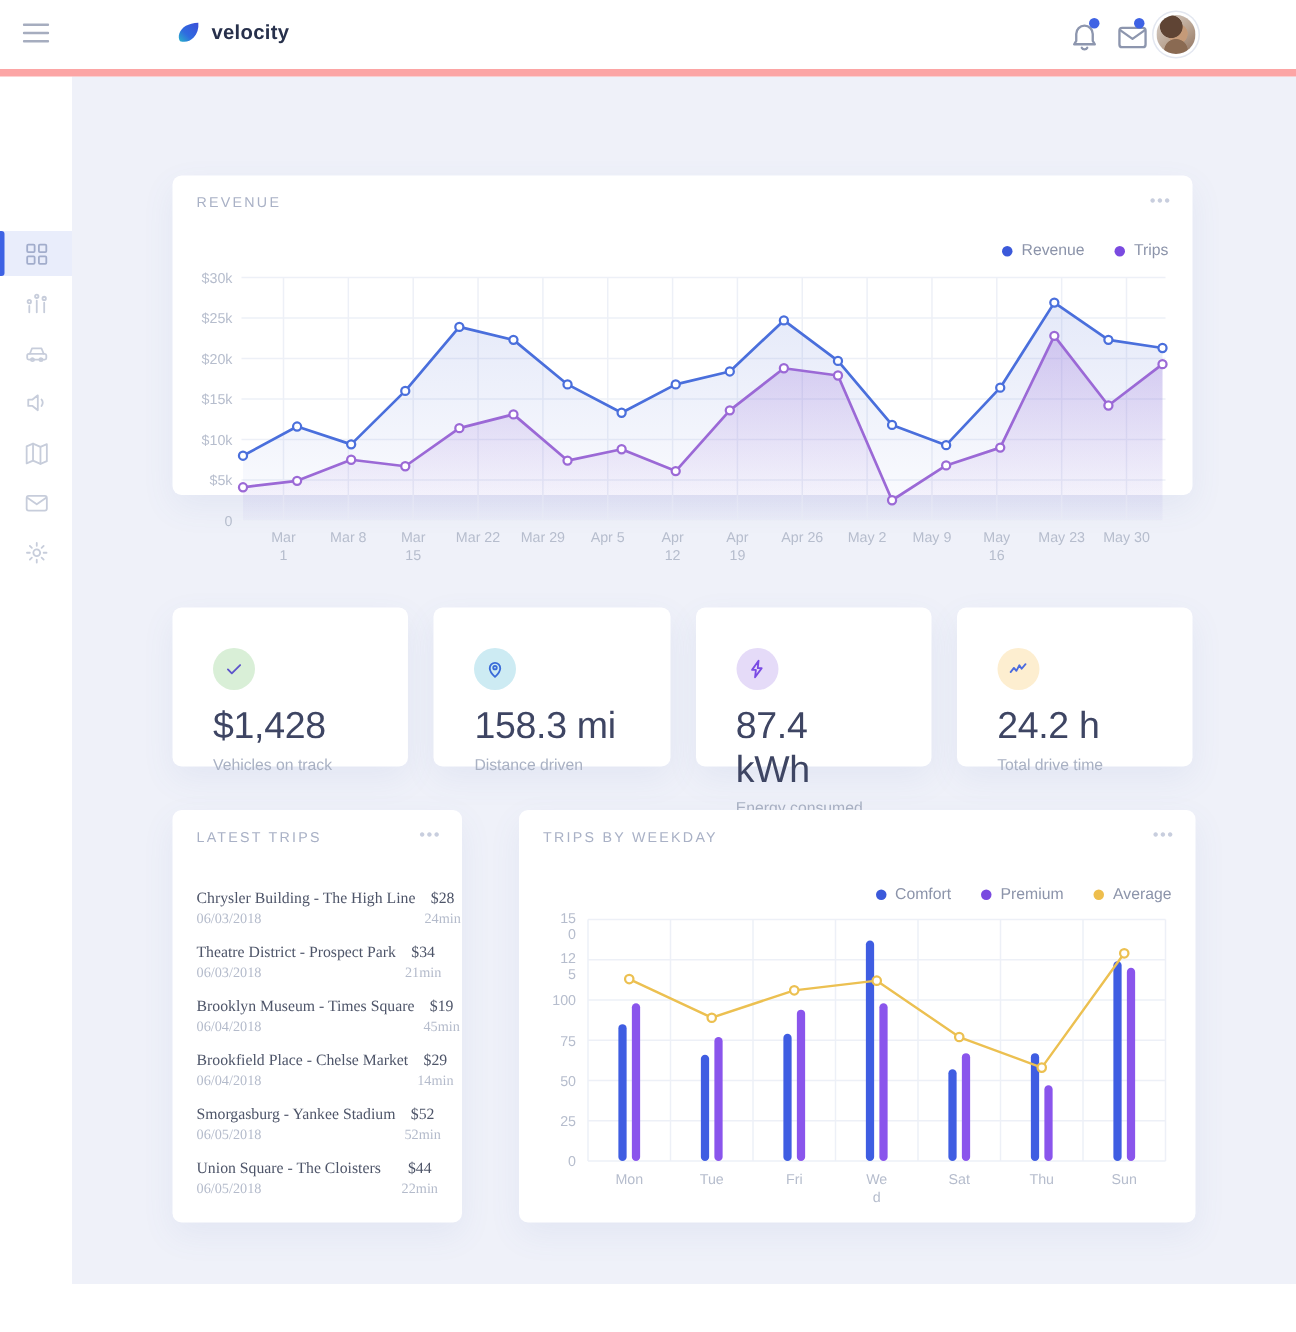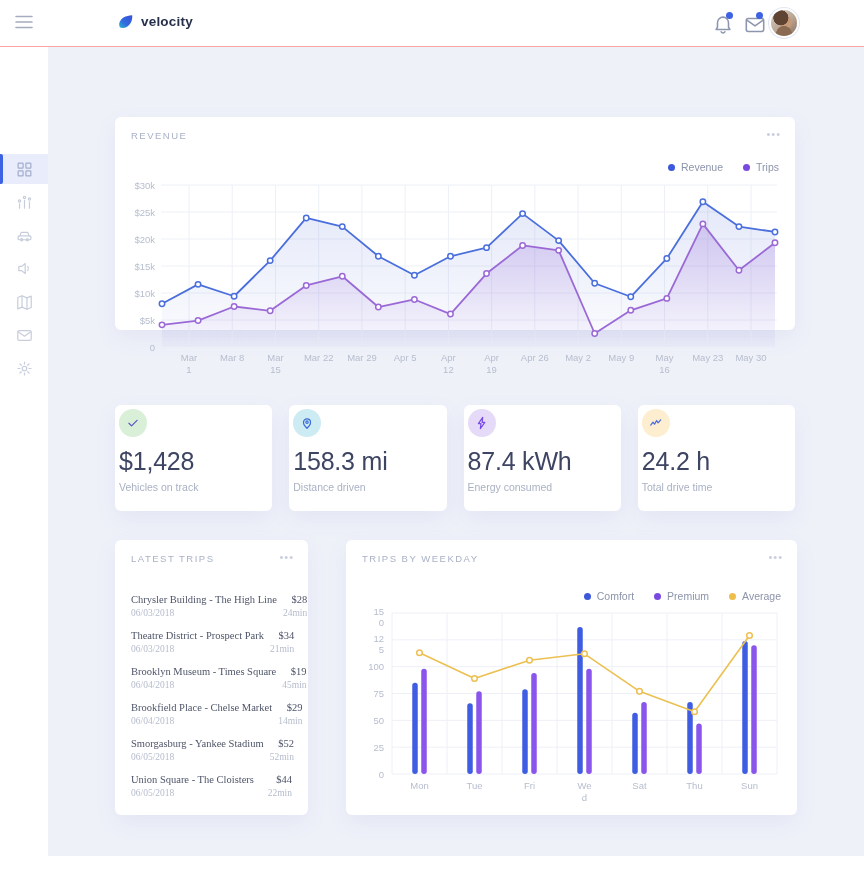--- a/index.html
+++ b/index.html
@@ -1,19 +1,19 @@
 <!DOCTYPE html>
 <html><head>
 <meta charset="utf-8">
 <style>
   html,body{margin:0;padding:0;background:#ffffff;font-family:"Liberation Sans",sans-serif;}
   .canvas{position:relative;width:864px;height:888px;overflow:hidden;background:#ffffff;}
   .content-bg{position:absolute;left:48px;top:46px;width:816px;height:810px;background:#eff1f9;}
   
-  .topbar{position:absolute;left:0;top:0;width:864px;height:46px;background:#ffffff;border-bottom:1px solid #fca5a5;z-index:5;}
+  .topbar{position:absolute;left:0;top:0;width:864px;height:46px;background:#ffffff;border-bottom:5px solid #fca5a5;z-index:5;}
   .menu-btn{position:absolute;left:15px;top:15px;width:18px;height:14px;cursor:pointer;color:#a6adbf;}
   .brand{position:absolute;left:117px;top:13px;display:flex;align-items:center;gap:7px;}
   .brand-name{font-size:13.5px;font-weight:bold;color:#27304b;letter-spacing:.2px;}
   .tb-icon{position:absolute;top:13px;width:22px;height:22px;color:#8d96ae;cursor:pointer;}
   .tb-dot{position:absolute;width:7px;height:7px;border-radius:50%;background:#3e62e4;top:12px;}
   .avatar{position:absolute;left:771px;top:10px;width:26px;height:26px;border-radius:50%;cursor:pointer;
     background:
       radial-gradient(circle at 50% 92%, #8a6a52 0 28%, transparent 30%),
       radial-gradient(circle at 38% 30%, #5f4434 0 30%, transparent 32%),
       radial-gradient(circle at 55% 48%, #c59a78 0 32%, transparent 34%),
@@ -33,32 +33,32 @@
   .card-title{font-size:9.5px;letter-spacing:1.5px;color:#a9b1c6;font-weight:500;}
   .more-btn{font-size:11px;letter-spacing:1px;color:#c8cede;cursor:pointer;line-height:8px;}
   .legend{position:absolute;right:16px;display:flex;gap:20px;align-items:center;}
   .legend-item{display:flex;align-items:center;gap:6px;cursor:pointer;}
   .legend-dot{width:7px;height:7px;border-radius:50%;}
   .legend-label{font-size:10.5px;color:#8c94aa;}
   #revenue-card{left:115px;top:117px;width:680px;height:213px;}
   #rev-svg{position:absolute;left:16px;top:58px;}
   
   .stats-row{position:absolute;left:115px;top:405px;width:680px;height:106px;display:flex;gap:17px;}
-  .stat-card{flex:1;background:#ffffff;border-radius:6px;box-shadow:0 8px 22px rgba(93,112,180,0.08);position:relative;padding:4px;box-sizing:border-box;}
+  .stat-card{flex:1;background:#ffffff;border-radius:6px;box-shadow:0 8px 22px rgba(93,112,180,0.08);position:relative;padding:27px;box-sizing:border-box;}
   .stat-icon{width:28px;height:28px;border-radius:50%;display:flex;align-items:center;justify-content:center;}
   .stat-icon svg{width:14px;height:14px;}
   .stat-value{margin-top:10px;font-size:25px;color:#3e4563;letter-spacing:-0.2px;}
   .stat-label{margin-top:5px;font-size:10.5px;color:#a9b1c3;}
   
   #trips-card{left:115px;top:540px;width:193px;height:275px;}
   .trips-list{position:absolute;left:16px;right:16px;top:54px;font-family:Liberation Serif, serif;}
   .trip-row{display:flex;justify-content:space-between;margin-bottom:12px;cursor:pointer;}
   .trip-route{font-size:10.5px;color:#4e5569;white-space:nowrap;}
   .trip-date{font-size:9.5px;color:#b4bbcb;margin-top:3px;}
-  .trip-right{text-align:right;flex-shrink:0;margin-left:6px;}
+  .trip-right{text-align:center;flex-shrink:0;margin-left:6px;}
   .trip-price{font-size:10.5px;color:#4e5569;}
   .trip-duration{font-size:9.5px;color:#b4bbcb;margin-top:3px;}
   
   #weekday-card{left:346px;top:540px;width:451px;height:275px;}
   #wk-svg{position:absolute;left:16px;top:56px;}
   svg{font-family:"Liberation Sans",sans-serif;}
   .tick{fill:#b6bdcd;font-size:9.5px;}
 </style>
 </head>
 <body>

